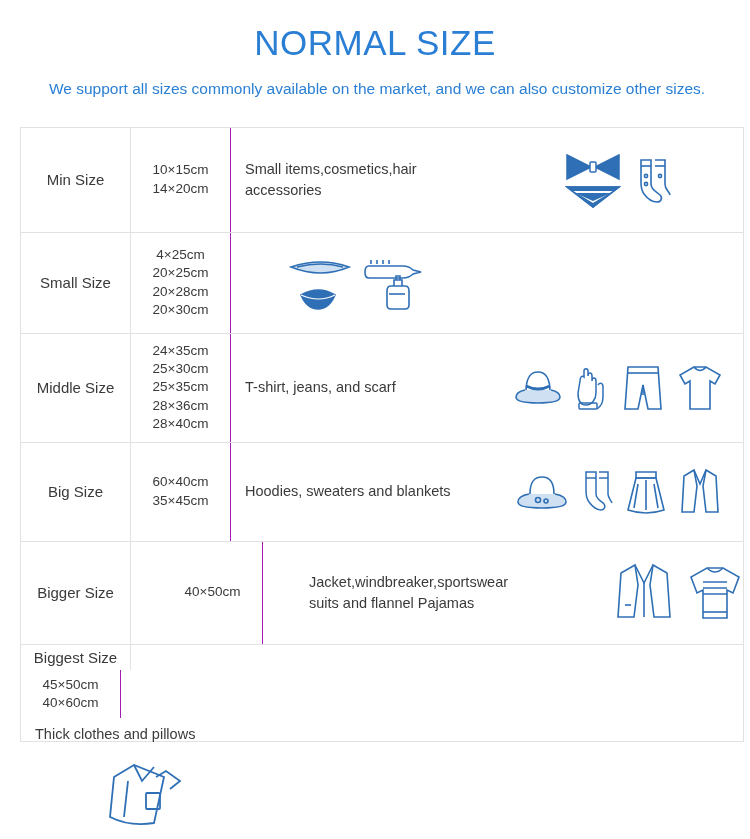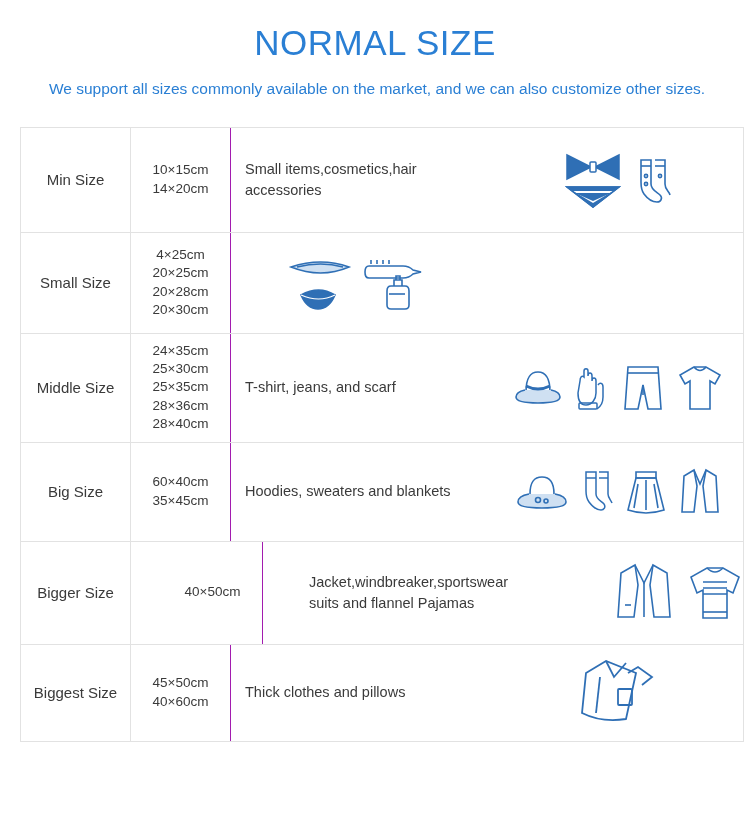--- a/index.html
+++ b/index.html
@@ -92,21 +92,21 @@
     justify-content: center;
     gap: 10px;
     padding: 6px 10px;
     box-sizing: border-box;
   }
   .r1 { height: 104px; }
   .r2 { height: 100px; }
   .r3 { height: 108px; }
   .r4 { height: 98px; }
   .r5 { height: 102px; gap: 32px; }
-  .r6 { height: 96px; }
+  .r6 { height: 96px; flex-direction: column; }
   svg { display: block; }
   .ico { display: block; }
 </style>
 </head>
 <body>
 
 <div class="page">
 
   <div class="title">NORMAL SIZE</div>
   <div class="subtitle">We support all sizes commonly available on the market, and we can also customize other sizes.</div>

